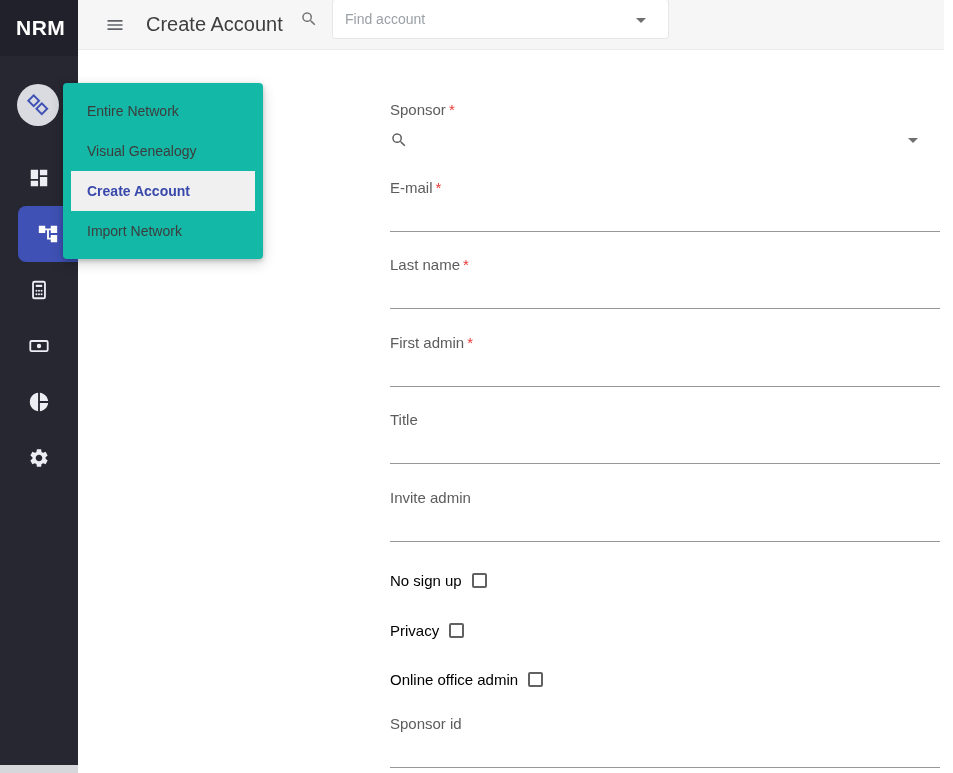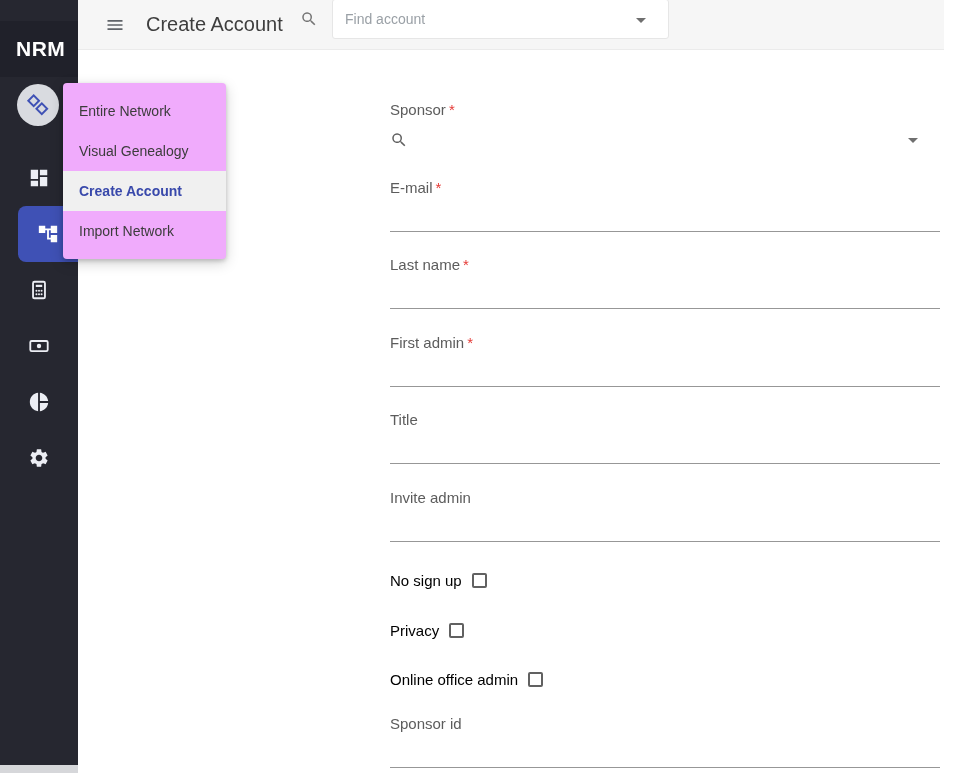--- a/index.html
+++ b/index.html
@@ -2,21 +2,21 @@
 <html><head>
 <meta charset="utf-8">
 <style>
   * { box-sizing: border-box; margin: 0; padding: 0; }
   body { background:#fff; font-family:"Liberation Sans", sans-serif; }
   .page { position:relative; width:953px; height:773px; overflow:hidden; background:#fff; }
 
   
   .sidebar { position:absolute; left:0; top:0; width:78px; height:773px; background:#262730; z-index:5; }
   .brand { height:56px; display:flex; align-items:center; padding-left:16px;
-           color:#fff; font-size:21px; font-weight:bold; letter-spacing:0.5px; background:#20212a;margin-top:21px; }
+           color:#fff; font-size:21px; font-weight:bold; letter-spacing:0.5px; background:#20212a; }
   .avatar { position:absolute; left:17px; top:84px; width:42px; height:42px; border-radius:50%;
             background:#d9dbe0; display:flex; align-items:center; justify-content:center; cursor:pointer; }
   .nav { position:absolute; left:0; top:150px; width:78px; }
   .nav-item { width:78px; height:56px; display:flex; align-items:center; justify-content:center; cursor:pointer; }
   .nav-item.active { background:#3f51b5; width:60px; margin-left:18px; border-radius:8px 0 0 8px; }
   .nav-item svg { display:block; }
   .sidebar-scroll { position:absolute; left:0; bottom:0; width:78px; height:8px; background:#d6d7da; }
 
   
   .topbar { position:absolute; left:78px; top:0; width:875px; height:50px; background:#f6f6f6;
@@ -28,22 +28,22 @@
   .search-box { position:relative; width:337px; height:40px; background:#fff; border:1px solid #e6e6e6;
                 border-radius:3px; display:flex; align-items:center; }
   .search-box input { border:none; outline:none; background:transparent; font-size:14px;
                       color:#444; padding:0 12px; width:280px; font-family:"Liberation Sans", sans-serif; }
   .search-box input::placeholder { color:#9aa0a6; }
   .caret { width:0; height:0; border-left:5px solid transparent; border-right:5px solid transparent;
            border-top:5px solid #6f6f6f; }
   .search-box .caret { position:absolute; right:22px; top:18px; cursor:pointer; }
 
   
-  .popover { position:absolute; left:63px; top:83px; width:163px; background:#f0abfc; border-radius:4px;
-             padding:8px 0; box-shadow:0 2px 4px rgba(0,0,0,.18), 0 4px 14px rgba(0,0,0,.18); z-index:10; }
+  .popover { position:absolute; left:63px; top:83px; width:200px; background:#14b8a6; border-radius:4px;
+             padding:8px 8px; box-shadow:0 2px 4px rgba(0,0,0,.18), 0 4px 14px rgba(0,0,0,.18); z-index:10; }
   .menu-item { height:40px; display:flex; align-items:center; padding:0 16px; font-size:14px;
                color:#3c3c3c; cursor:pointer; }
   .menu-item.active { background:#f0f0f0; color:#3949ab; font-weight:bold; }
 
   
   .form { position:absolute; left:390px; top:0; width:550px; z-index:2; }
   .field { position:absolute; left:0; width:550px; }
   .f-label { font-size:15px; color:#5c5c5c; height:17px; line-height:17px; }
   .req { color:#e53935; margin-left:3px; }
   .f-input { height:36px; border-bottom:1px solid #979797; cursor:text; }

